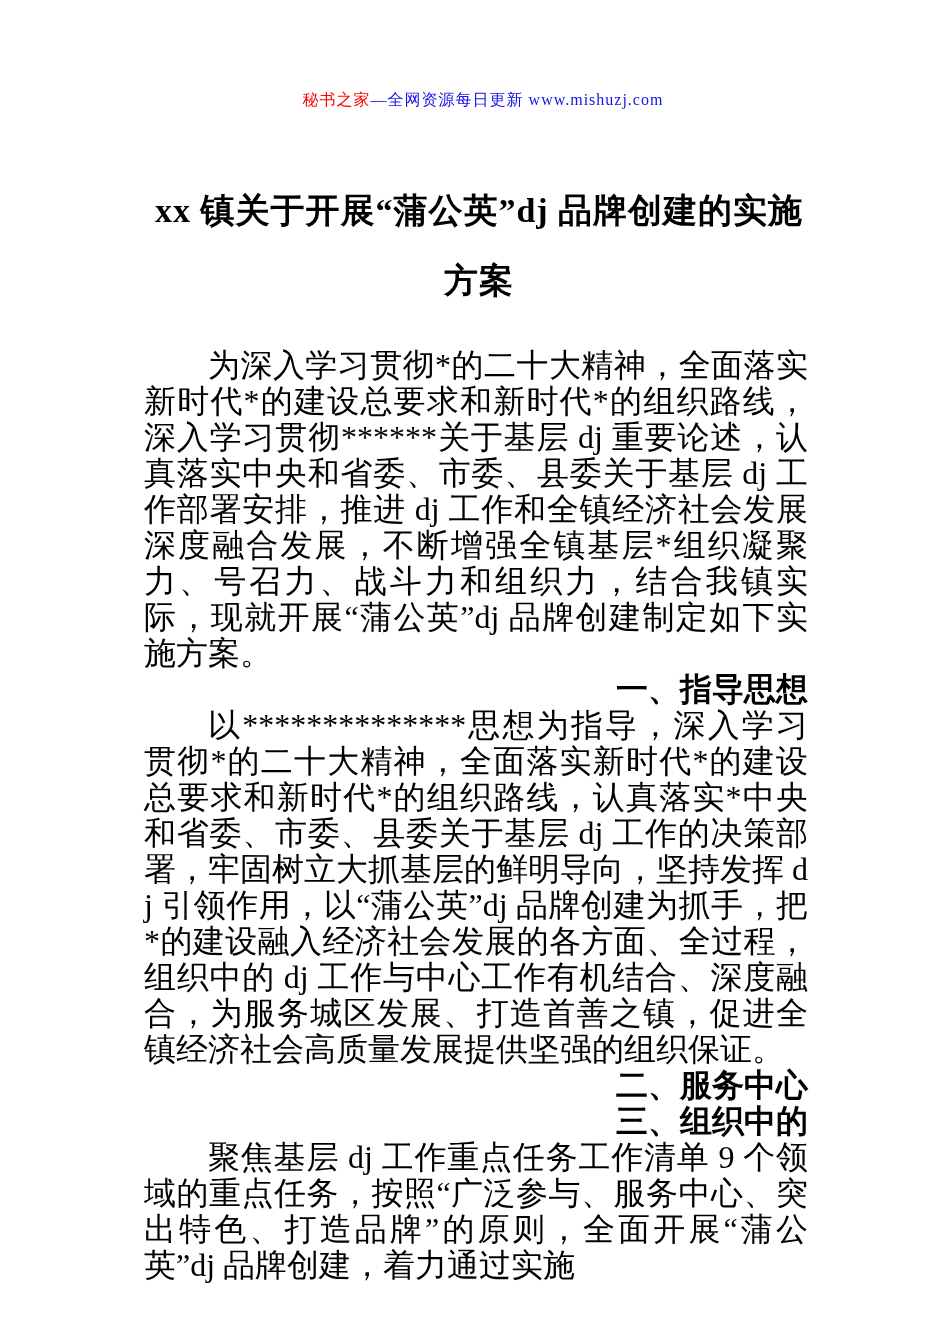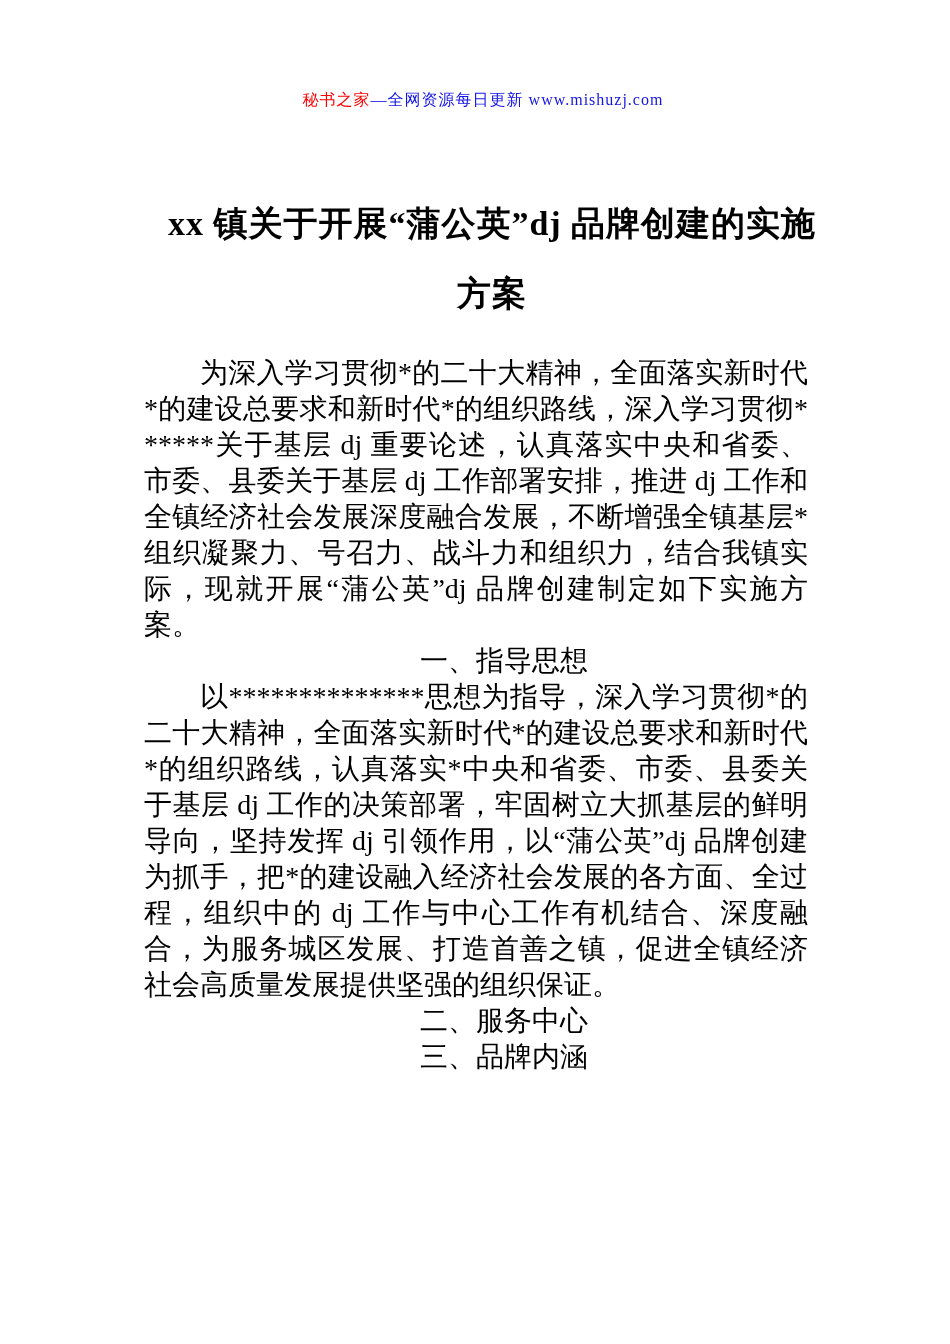--- a/index.html
+++ b/index.html
@@ -27,58 +27,59 @@
     letter-spacing: 1px;
     white-space: nowrap;
     padding-left: 8px;
   }
   .site-name { font-style: normal; }
   .doc-title {
     position: absolute;
     top: 172px;
     left: 143px;
     width: 664px;
-    margin: 17px;
+    margin: 4px;
     text-align: center;
     font-size: 34px;
     font-weight: bold;
     line-height: 70px;
     letter-spacing: 1px;
   }
   .doc-body {
     position: absolute;
-    top: 355px;
+    top: 347px;
     left: 144px;
     width: 664px;
-    font-size: 28px;
+    font-size: 32px;
     line-height: 36px;
     text-align: justify;
   }
   .para {
     margin: 0;
     text-indent: 2em;
     word-break: break-all;
   }
   .para.heading {
-    font-weight: normal;
-    text-align: center;
+    font-weight: bold;
+    text-align: right;
   }
 </style>
 </head>
 <body>
 
 <div class="page">
 
   <div class="site-header">
     <span class="site-name" style="color: rgb(255, 0, 0);">秘书之家</span><span class="site-tagline" style="color: rgb(20, 20, 230);">—全网资源每日更新 </span><span class="site-url" style="color: rgb(20, 20, 230);">www.mishuzj.com</span>
   </div>
 
   <h1 class="doc-title">xx 镇关于开展“蒲公英”dj 品牌创建的实施方案</h1>
 
   <div class="doc-body">
       <p class="para">为深入学习贯彻*的二十大精神，全面落实新时代*的建设总要求和新时代*的组织路线，深入学习贯彻******关于基层 dj 重要论述，认真落实中央和省委、市委、县委关于基层 dj 工作部署安排，推进 dj 工作和全镇经济社会发展深度融合发展，不断增强全镇基层*组织凝聚力、号召力、战斗力和组织力，结合我镇实际，现就开展“蒲公英”dj 品牌创建制定如下实施方案。</p>
       <p class="para heading">一、指导思想</p>
       <p class="para">以**************思想为指导，深入学习贯彻*的二十大精神，全面落实新时代*的建设总要求和新时代*的组织路线，认真落实*中央和省委、市委、县委关于基层 dj 工作的决策部署，牢固树立大抓基层的鲜明导向，坚持发挥 dj 引领作用，以“蒲公英”dj 品牌创建为抓手，把*的建设融入经济社会发展的各方面、全过程，组织中的 dj 工作与中心工作有机结合、深度融合，为服务城区发展、打造首善之镇，促进全镇经济社会高质量发展提供坚强的组织保证。</p>
       <p class="para heading">二、服务中心</p>
-      <p class="para heading">三、品牌内涵</p>
+      <p class="para heading">三、组织中的</p>
+      <p class="para">聚焦基层 dj 工作重点任务工作清单 9 个领域的重点任务，按照“广泛参与、服务中心、突出特色、打造品牌”的原则，全面开展“蒲公英”dj 品牌创建，着力通过实施</p>
     </div>
 
 </div>
 
 </body></html>

